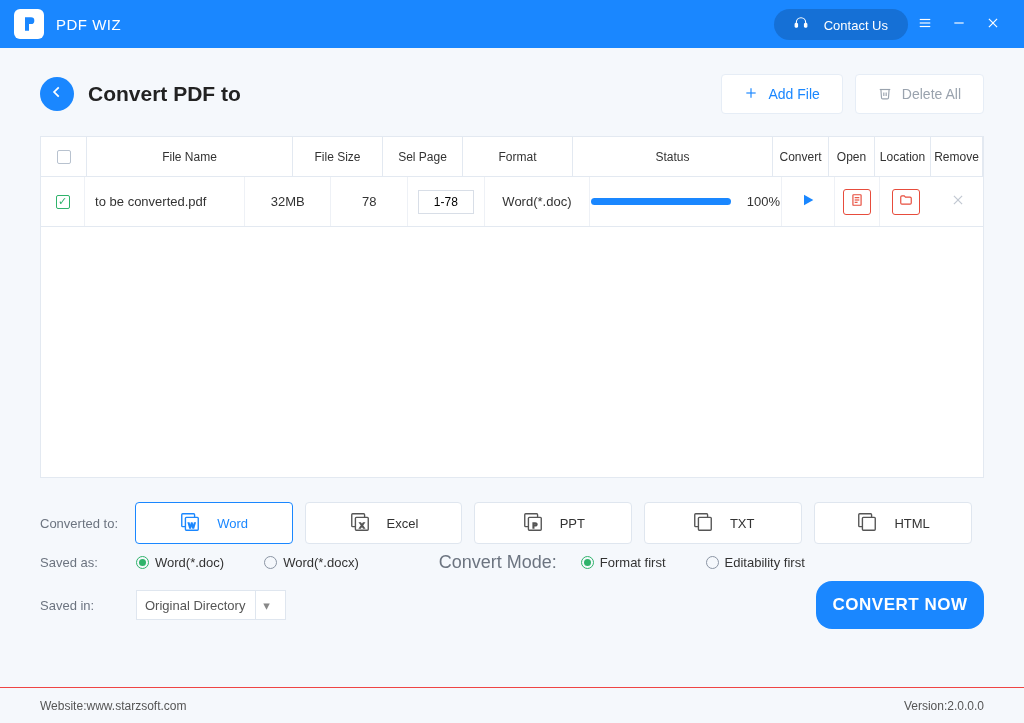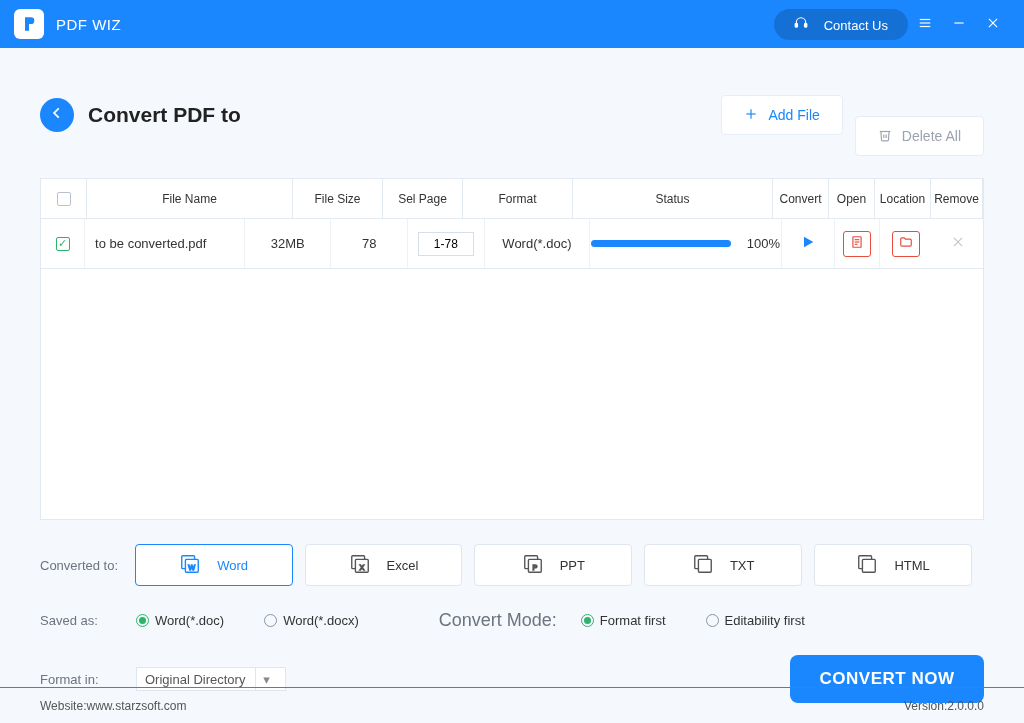--- a/index.html
+++ b/index.html
@@ -15,21 +15,21 @@
   .winbtn { width: 34px; height:34px; display:flex; align-items:center; justify-content:center; cursor:pointer; color:#fff; font-size:18px; }
 
   
   .content { padding: 26px 40px 0 40px; }
   .topbar { display:flex; align-items:center; margin-bottom: 22px; }
   .back-btn { width:34px; height:34px; border-radius:50%; background:#1a87ff; display:flex; align-items:center; justify-content:center; cursor:pointer; margin-right:14px; }
   .page-title { font-size:21px; font-weight:600; color:#222; }
   .topbar-spacer { flex:1; }
   .add-btn, .del-btn { height:40px; padding: 0 22px; border:1px solid #e6edf6; background:#fff; border-radius:4px; display:flex; align-items:center; gap:10px; font-size:14px; cursor:pointer; }
   .add-btn { color:#1a87ff; margin-right:12px; }
-  .del-btn { color:#9aa3ae;margin-top:42px; }
+  .del-btn { color:#9aa3ae; }
 
   
   .table-wrap { border:1px solid #e3e9f1; background:#fff; height:342px; }
   .thead, .trow { display:flex; align-items:center; border-bottom:1px solid #e3e9f1; }
   .thead { height:40px; font-size:12px; color:#333; font-weight:500; }
   .trow { height:50px; font-size:13px; color:#333; }
   .cell { display:flex; align-items:center; justify-content:center; border-right:1px solid #eef1f6; height:100%; }
   .thead .cell { border-right:1px solid #e3e9f1; }
   .cell.left { justify-content:flex-start; padding-left:10px; }
   .c-chk { width:46px; }
@@ -47,33 +47,33 @@
   .chkbox.checked { border-color:#2fb36b; color:#2fb36b; font-size:11px; }
   .selpage-input { width:56px; height:24px; border:1px solid #d8dee7; text-align:center; font-size:12px; }
   .progress-wrap { display:flex; align-items:center; gap:16px; width:100%; justify-content:center; }
   .progress-bar { width:140px; height:7px; background:#e8eef6; border-radius:4px; overflow:hidden; }
   .progress-fill { height:100%; background:#1a87ff; }
   .iconbtn { width:28px; height:26px; border:1px solid transparent; display:flex; align-items:center; justify-content:center; cursor:pointer; }
   .iconbtn.red-outline { border-color:#e74c3c; border-radius:3px; }
 
   
   .opts { margin-top:24px; }
-  .row { display:flex; align-items:center; margin-bottom:24px; }
+  .row { display:flex; align-items:center; margin-bottom:8px; }
   .row-label { width:96px; font-size:13px; color:#6c7480; }
   .fmt-btn { width:160px; height:42px; border:1px solid #dfe6ef; background:#fff; border-radius:4px; display:flex; align-items:center; justify-content:center; gap:16px; font-size:13px; color:#333; cursor:pointer; margin-right:12px; }
   .fmt-btn.active { border-color:#1a87ff; color:#1a87ff; }
   .radio { display:flex; align-items:center; gap:6px; font-size:13px; color:#333; margin-right:40px; cursor:pointer; }
   .radio-dot { width:13px; height:13px; border:1px solid #8b95a4; border-radius:50%; display:flex; align-items:center; justify-content:center;}
   .radio-dot.on::after{content:"";width:7px;height:7px;background:#2fb36b;border-radius:50%;}
   .radio-dot.on{border-color:#2fb36b;}
   .mode-label { font-size:18px; color:#6c7480; margin-right:24px;text-align:center; }
-  .dropdown { width:150px; height:24px; border:1px solid #dfe6ef; background:#fff; display:flex; align-items:center; padding:0 8px; font-size:13px; color:#555; cursor:pointer; }
+  .dropdown { width:150px; height:30px; border:1px solid #dfe6ef; background:#fff; display:flex; align-items:center; padding:0 8px; font-size:13px; color:#555; cursor:pointer; }
   .dropdown .dd-arrow { margin-left:auto; width:22px; border-left:1px solid #dfe6ef; display:flex; align-items:center; justify-content:center; height:100%; color:#888; }
 
-  .convert-btn { margin-left:auto; width:194px; height:48px; background:#1a87ff; color:#fff; border:none; border-radius:8px; font-size:17px; font-weight:600; cursor:pointer; letter-spacing:0.5px;}
+  .convert-btn { margin-left:auto; width:168px; height:48px; background:#1a87ff; color:#fff; border:none; border-radius:16px; font-size:17px; font-weight:600; cursor:pointer; letter-spacing:0.5px;}
 
   
   .footer { position:absolute; bottom:0; left:0; right:0; height:36px; border-top:1px solid #ef4444; display:flex; align-items:center; padding:0 40px; font-size:12px; color:#555; }
   .footer-spacer{flex:1;}
 </style>
 </head>
 <body>
 
 <div class="titlebar">
   <div class="logo-box">
@@ -289,21 +289,21 @@
         <span class="radio-dot on"></span>
         <span>Format first</span>
       </div>
       <div class="radio">
         <span class="radio-dot"></span>
         <span>Editability first</span>
       </div>
     </div>
 
     <div class="row" style="margin-bottom:0">
-      <div class="row-label">Format in:</div>
+      <div class="row-label">Saved in:</div>
       <div class="dropdown">
         <span>Original Directory</span>
         <span class="dd-arrow">▾</span>
       </div>
       <button class="convert-btn">CONVERT NOW</button>
     </div>
 
   </div>
 </div>
 

